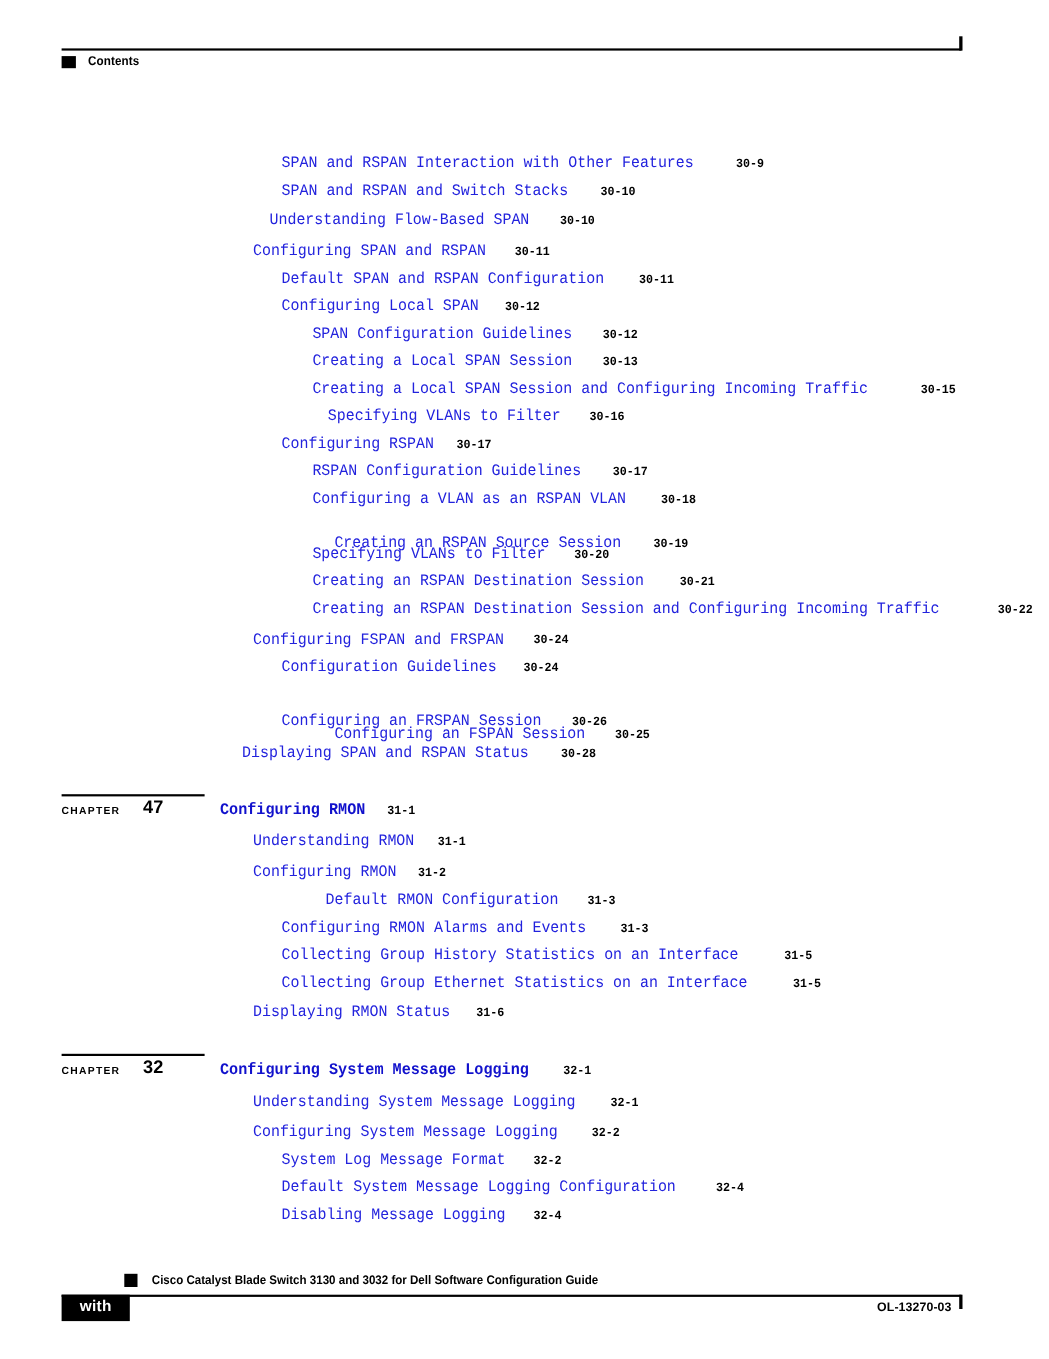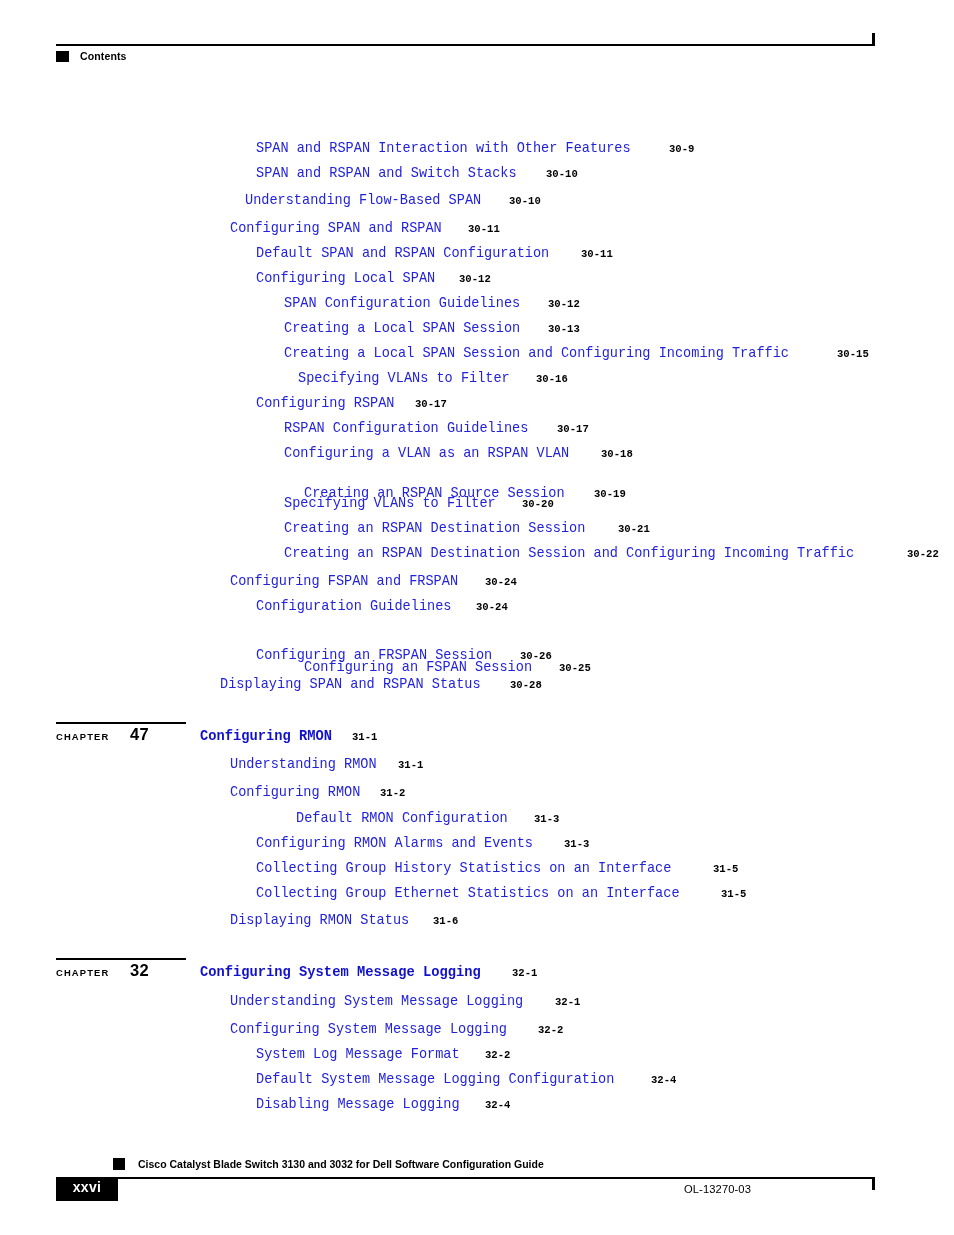--- a/index.html
+++ b/index.html
@@ -196,24 +196,24 @@
     text-align: center;
     font-size: 14px;
     font-weight: bold;
     color: #ffffff;
     letter-spacing: 0.3px;
   }
   .footer-docid {
     position: absolute;
     left: 0;
     top: 33px;
-    width: 751px;
+    width: 865px;
     text-align: right;
     font-size: 11.2px;
-    font-weight: normal;
+    font-weight: bold;
     color: #000000;
     letter-spacing: 0.1px;
   }
 </style>
 </head>
 <body>
 
 <div class="page">
 
   <div class="header">
@@ -274,17 +274,17 @@
       <div class="toc-row" style="top: 1069px; left: 256px;"><span class="toc-title">Default System Message Logging Configuration</span><span class="toc-page">32-4</span></div>
       <div class="toc-row" style="top: 1094px; left: 256px;"><span class="toc-title">Disabling Message Logging</span><span class="toc-page">32-4</span></div>
     </div>
 
   <div class="footer">
     <div class="footer-tab"></div>
     <div class="footer-doc-title">Cisco Catalyst Blade Switch 3130 and 3032 for Dell Software Configuration Guide</div>
     <div class="footer-rule"></div>
     <div class="footer-rule-tick"></div>
     <div class="footer-pagebox"></div>
-    <div class="footer-pagenum">xxvi</div>
+    <div class="footer-pagenum">with</div>
     <div class="footer-docid">OL-13270-03</div>
   </div>
 
 </div>
 
 </body></html>

